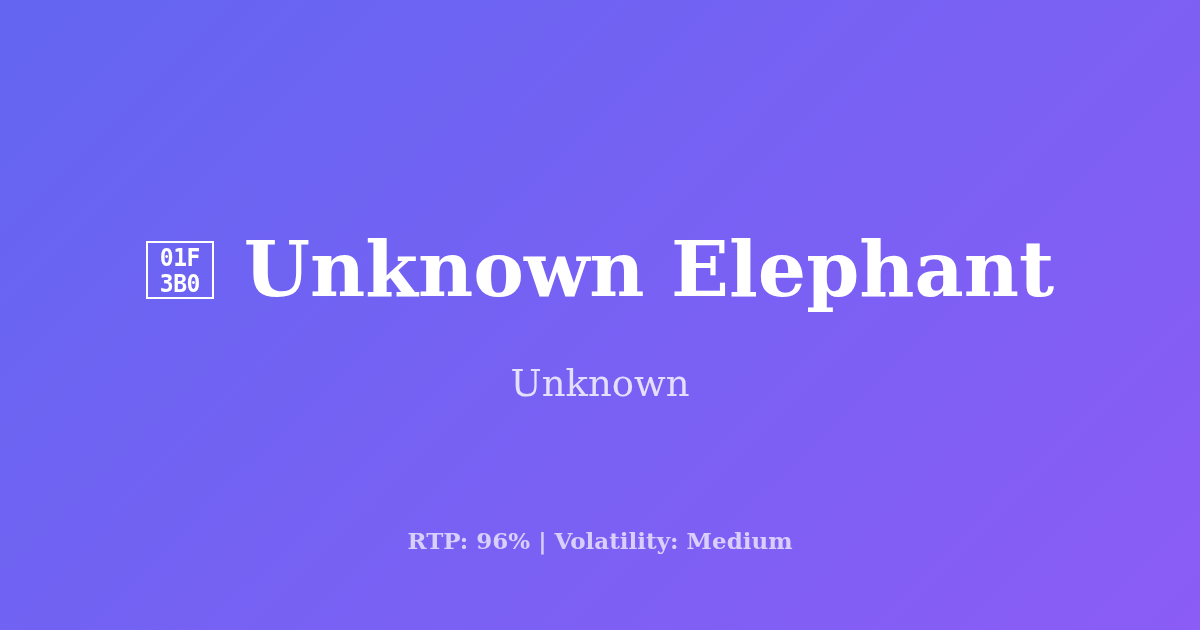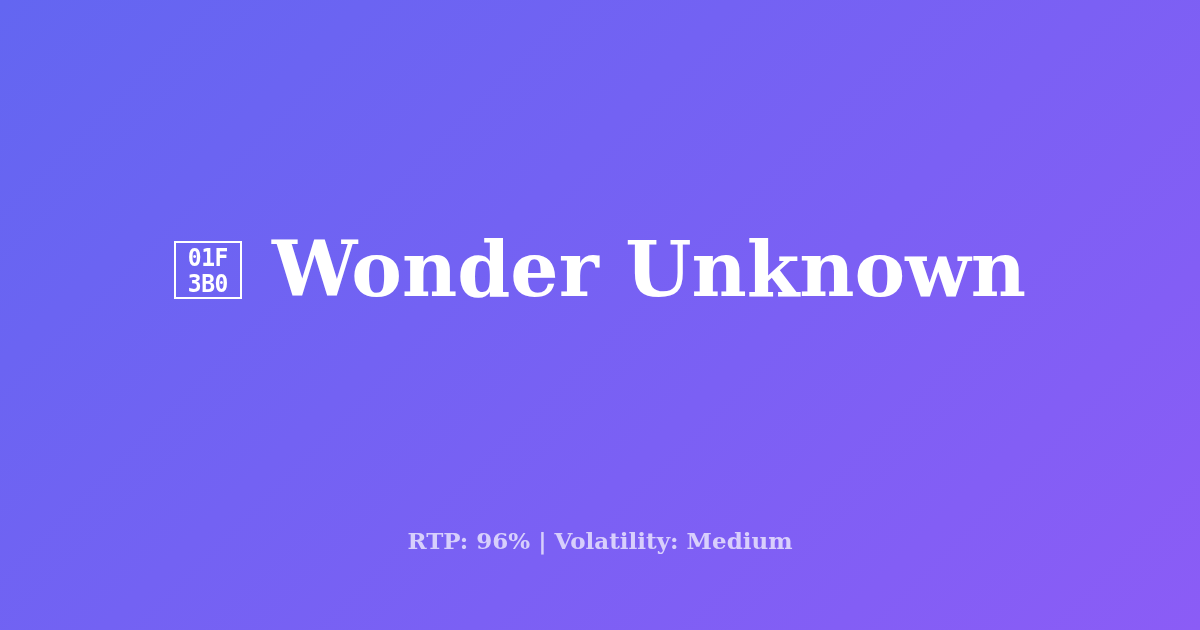--- a/index.html
+++ b/index.html
@@ -109,19 +109,20 @@
 
 <div class="og-card">
 
   <div class="title-row">
 
     <span class="tofu-glyph" title="U+1F3B0">
       <span class="tofu-row-top">01F</span>
       <span class="tofu-row-bottom">3B0</span>
     </span>
 
-    <h1 class="game-title">Wonder Unknown</h1>
+    <h1 class="game-title">Unknown Elephant</h1>
   </div>
 
+  <div class="game-provider">Unknown</div>
 
   <div class="game-stats">RTP: 96% | Volatility: Medium</div>
 
 </div>
 
 </body></html>

